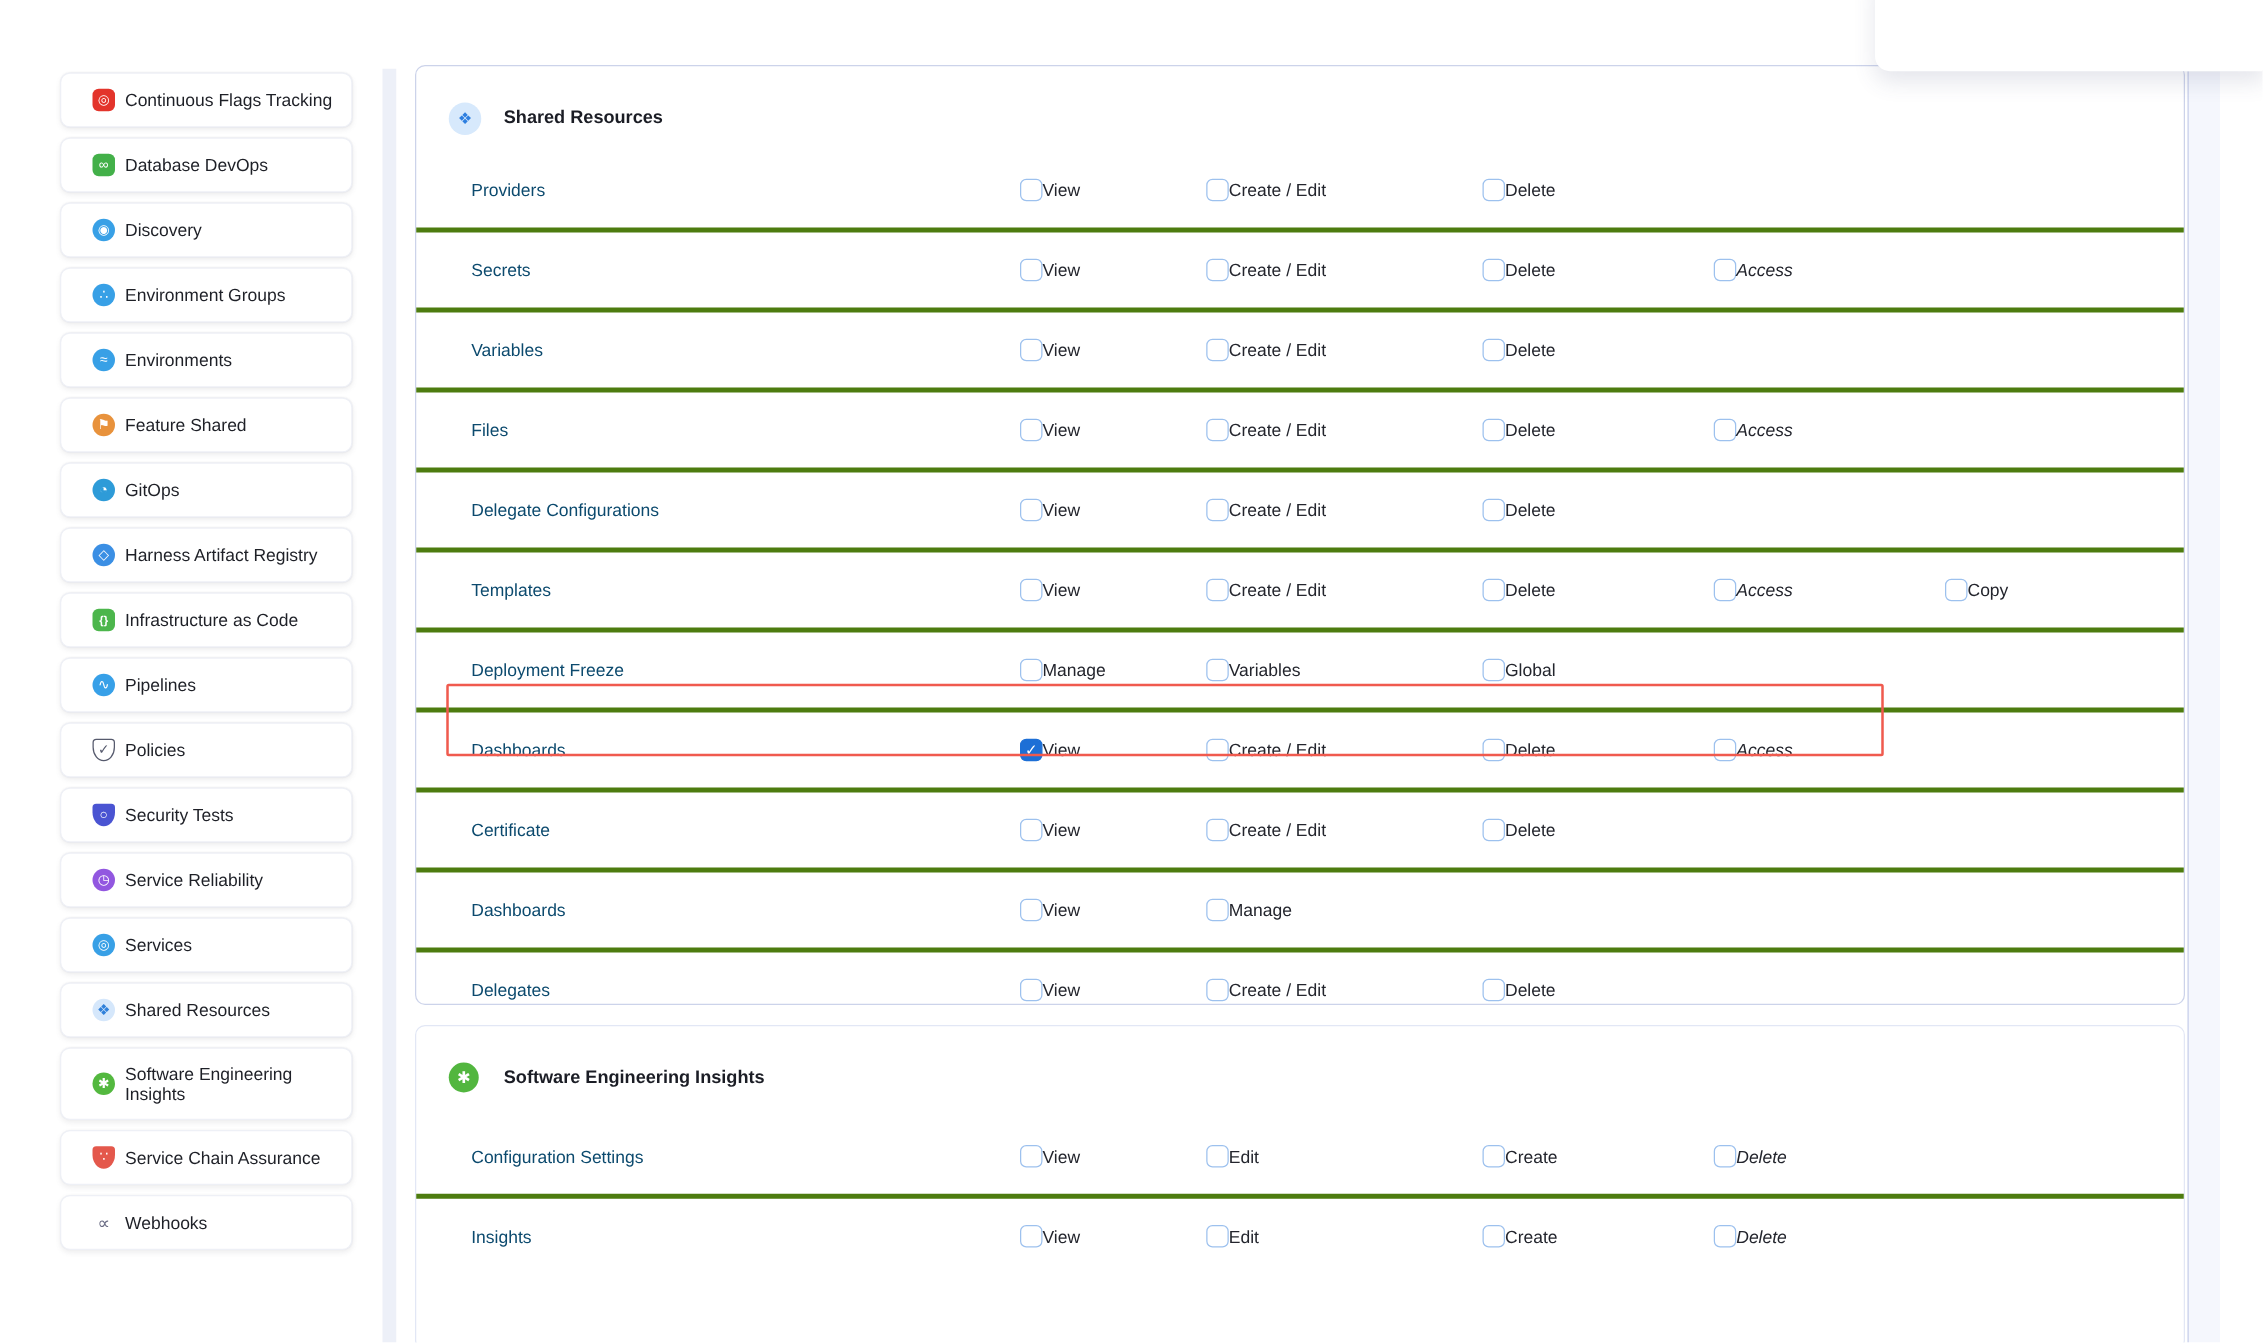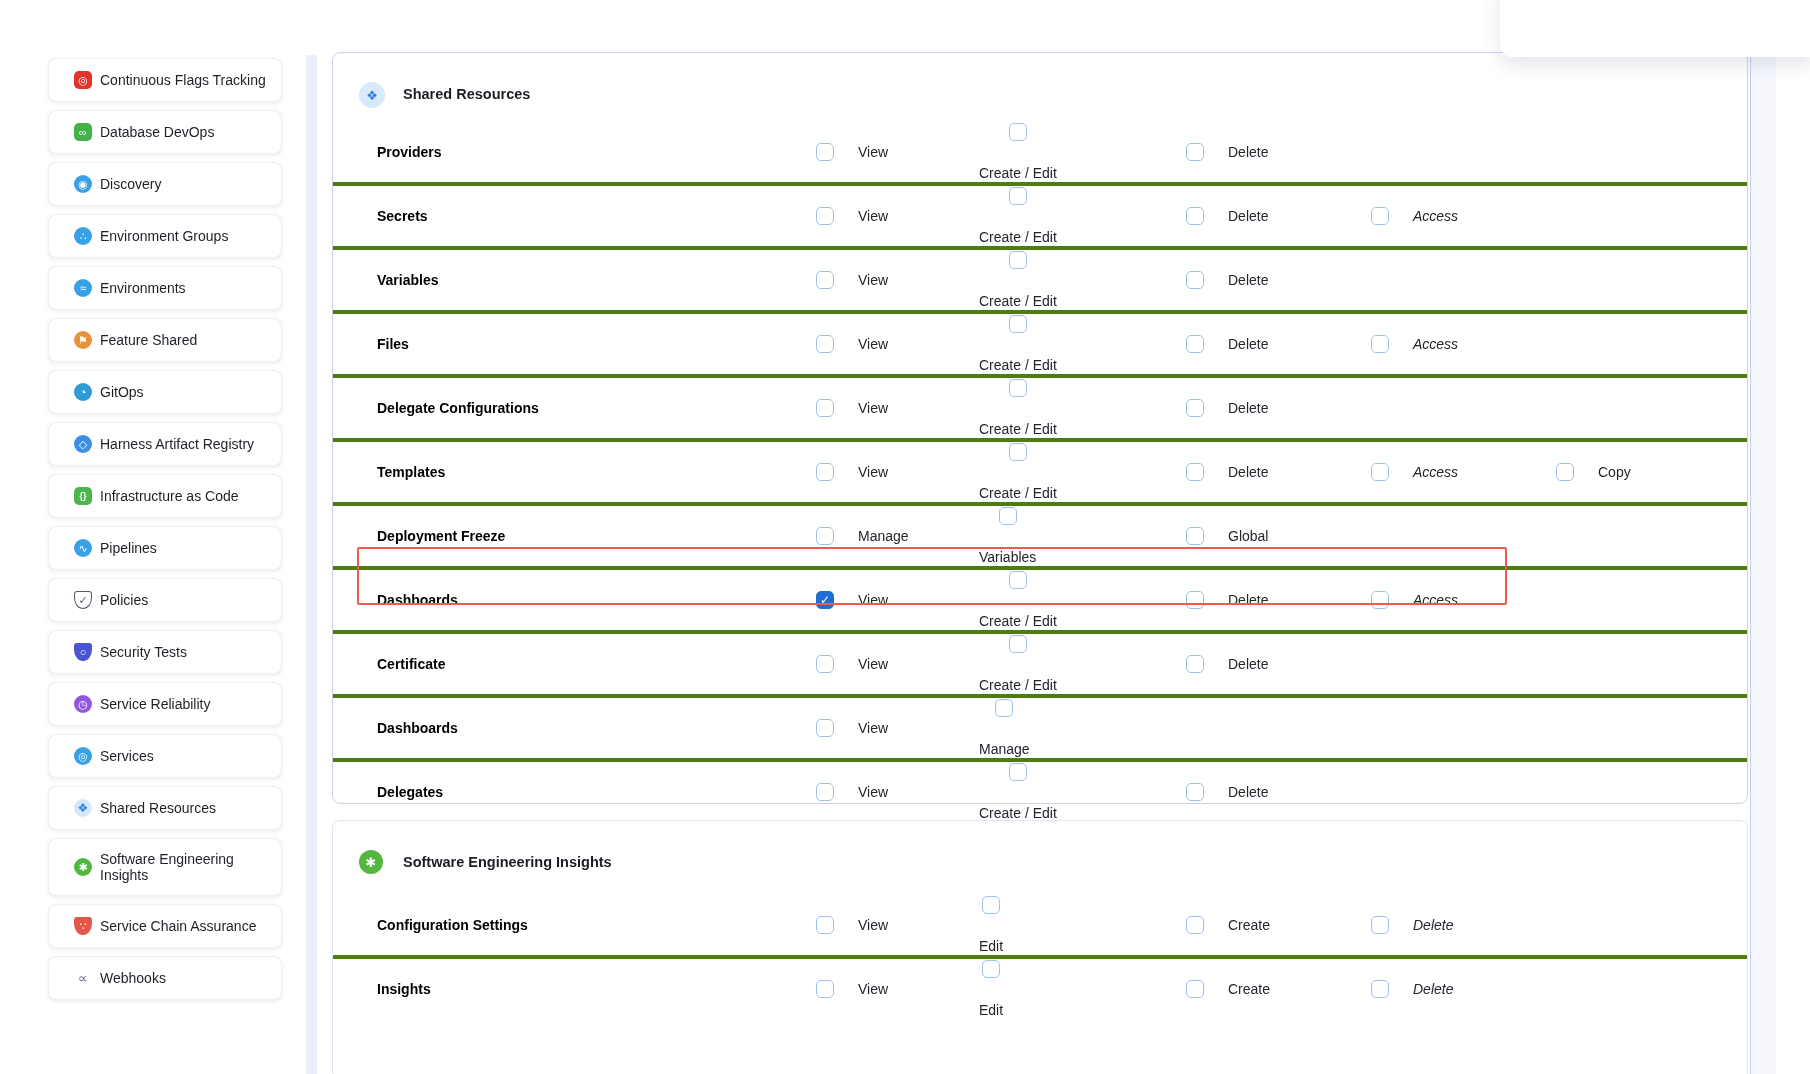--- a/index.html
+++ b/index.html
@@ -44,23 +44,23 @@
   .phead{position:relative;height:69px;}
   #card2 .phead{height:74px;}
   .phead .hicon{position:absolute;left:26px;top:29px;width:26px;height:26px;border-radius:50%;
     display:flex;align-items:center;justify-content:center;font-size:13px;}
   .hicon.blue{background:#d7e9fc;color:#2e7fe0;}
   .hicon.green{background:#52b63f;color:#fff;width:24px;height:24px;}
   .phead .ptitle{position:absolute;left:70px;top:33px;font-size:14.5px;font-weight:700;color:#1b1d25;}
   .prow{position:relative;height:60px;}
   .prow + .prow{border-top:4px solid #4d7c0f;}
   .rlabel{position:absolute;left:44px;top:50%;transform:translateY(-50%);
-    font-size:14px;font-weight:700;color:#000000;}
-  .perm{position:absolute;top:50%;transform:translateY(-50%);display:flex;align-items:center;gap:24px;}
-  .c1{left:483px;} .c2{left:646px;flex-direction:column;} .c3{left:853px;} .c4{left:1038px;font-style:italic;} .c5{left:1223px;}
+    font-size:14px;font-weight:400;color:#0c4a6e;}
+  .perm{position:absolute;top:50%;transform:translateY(-50%);display:flex;align-items:center;gap:0;}
+  .c1{left:483px;} .c2{left:632px;} .c3{left:853px;} .c4{left:1038px;font-style:italic;} .c5{left:1223px;}
   .cb{width:18px;height:18px;box-sizing:border-box;border:1.5px solid #9dc1ee;border-radius:5px;
     background:#fff;cursor:pointer;display:flex;align-items:center;justify-content:center;}
   .cb.checked{background:#1d6fd6;border-color:#1d6fd6;}
   .cb.checked::after{content:"\2713";color:#fff;font-size:12px;font-weight:bold;line-height:1;}
   .plabel{font-size:14px;color:#23252d;}
   .highlight-box{position:absolute;left:24px;top:494px;width:1150px;height:58px;
     border:2px solid #f05a4e;border-radius:2px;box-sizing:border-box;pointer-events:none;z-index:10;}
 </style>
 </head>
 <body>

